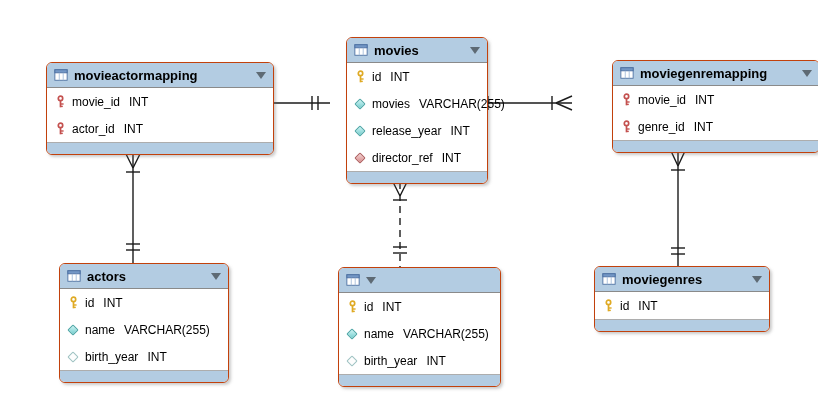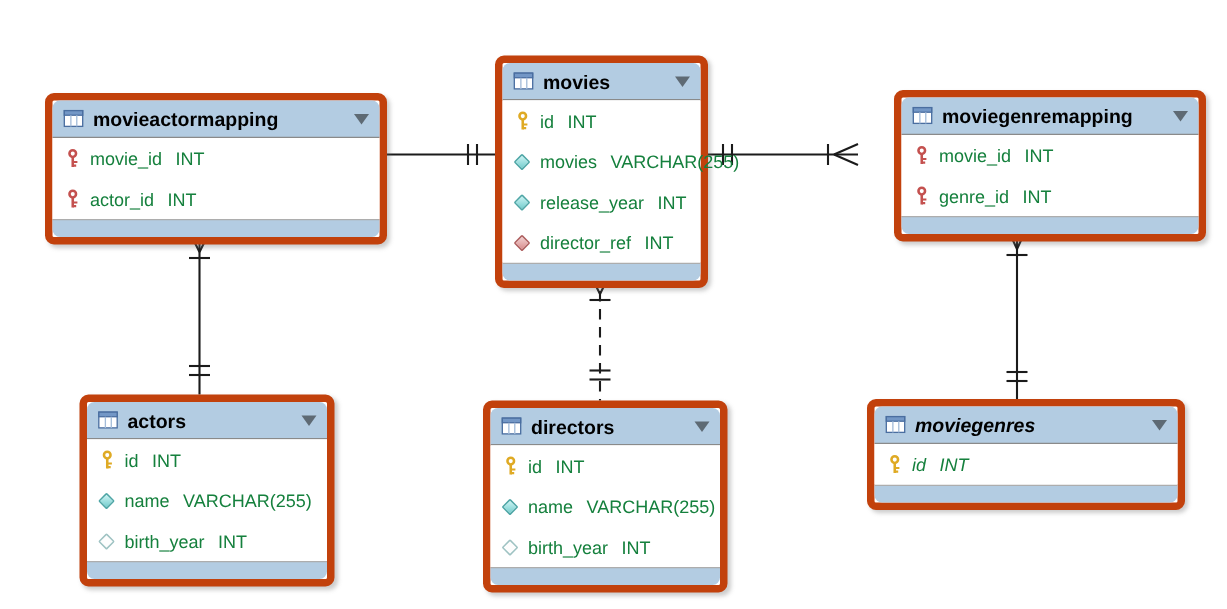--- a/index.html
+++ b/index.html
@@ -8,59 +8,59 @@
     position:relative; width:818px; height:406px; background:#ffffff;
     font-family:"Liberation Sans", sans-serif; overflow:hidden;
   }
   
   #connectors { position:absolute; left:0; top:0; width:818px; height:406px; }
   #connectors line, #connectors path { stroke:#1b1b1b; stroke-width:1.4; fill:none; }
   #connectors .dashed { stroke-dasharray:7 5; }
 
   
   .db-table {
-    position:absolute; background:#ffffff; border:5px solid #c2410c;
-    border-radius:6px; box-shadow:2px 2px 3px rgba(110,110,110,0.35);
+    position:absolute; background:#ffffff; border:1px solid #c2410c;
+    border-radius:6px; box-shadow:2px 2px 3px rgba(110,110,110,0.35);margin-left:16px;
   }
   .thead {
     display:flex; align-items:center; gap:6px; height:25px; padding:0 7px;
     background:#b3cce2; border-bottom:1px solid #8a8a8a;
     border-radius:5px 5px 0 0; font-size:13px; font-weight:bold; color:#000;
   }
   .ttitle { flex:1; white-space:nowrap; overflow:hidden; }
   .tri {
     width:0; height:0; border-left:5px solid transparent;
     border-right:5px solid transparent; border-top:7px solid #5e6a74;
     cursor:pointer; flex:0 0 auto;
   }
   .tbody { background:#ffffff; }
   .row {
     display:flex; align-items:center; gap:5px; height:27px; padding:0 6px;
-    font-size:12px; color:#15803d; white-space:nowrap;
+    font-size:12px; color:#000000; white-space:nowrap;
   }
   .cicon { width:14px; display:flex; justify-content:center; align-items:center; flex:0 0 auto; }
   .ctype { margin-left:4px; }
   .tfoot {
     height:12px; background:#b3cce2; border-top:1px solid #adadad;
     border-radius:0 0 5px 5px;
   }
   .key-yellow { color:#dfaa24; }
   .key-red { color:#c4514f; }
   .dia { display:inline-block; width:8px; height:8px; transform:rotate(45deg); border-radius:1px; }
   .dia-cyan { background:linear-gradient(135deg,#cdf4f4,#74cdcd); border:1px solid #4ea6a6; }
   .dia-red  { background:linear-gradient(135deg,#f2d2d2,#d98d8d); border:1px solid #ae5f5f; }
   .dia-hollow { background:#fdfdfd; border:1px solid #9fc3c3; }
 
   
   #t-movieactormapping { left:30px;  top:62px;  width:228px; }
   #t-movies            { left:330px; top:37px;  width:142px; }
   #t-moviegenremapping { left:596px; top:60px;  width:208px; }
-  #t-actors            { left:53px;  top:263px; width:170px; }
+  #t-actors            { left:43px;  top:263px; width:170px; }
   #t-directors         { left:322px; top:267px; width:163px; }
-  #t-moviegenres       { left:578px; top:266px; width:212px;font-style:italic; }
+  #t-moviegenres       { left:578px; top:266px; width:176px; }
 </style>
 </head>
 <body>
 
 <div id="canvas">
 
   <svg id="connectors" width="818" height="406" viewBox="0 0 818 406">
 
     <g>
       <line x1="238" y1="103" x2="330" y2="103"></line>
@@ -285,21 +285,20 @@
   <div class="db-table" id="t-directors">
     <div class="thead">
       <span class="cicon">
           <svg width="16" height="14" viewBox="0 0 16 14">
             <rect x="1" y="1" width="14" height="12" fill="#fff" stroke="#4a6ea0"></rect>
             <rect x="1" y="1" width="14" height="3.5" fill="#7397c6" stroke="#4a6ea0"></rect>
             <line x1="6" y1="4.5" x2="6" y2="13" stroke="#a3bcd9"></line>
             <line x1="10.5" y1="4.5" x2="10.5" y2="13" stroke="#a3bcd9"></line>
           </svg>
         </span>
-      <span class="ttitle">directors</span>
       <span class="tri"></span>
     </div>
     <div class="tbody">
       <div class="row">
         <span class="cicon key-yellow">
             <svg width="13" height="13" viewBox="0 0 13 13">
               <circle cx="6.5" cy="3.4" r="2.2" fill="none" stroke="currentColor" stroke-width="1.7"></circle>
               <line x1="6.5" y1="5.6" x2="6.5" y2="12.3" stroke="currentColor" stroke-width="1.7"></line>
               <line x1="6.5" y1="9" x2="9.6" y2="9" stroke="currentColor" stroke-width="1.4"></line>
               <line x1="6.5" y1="11.4" x2="8.8" y2="11.4" stroke="currentColor" stroke-width="1.4"></line>

